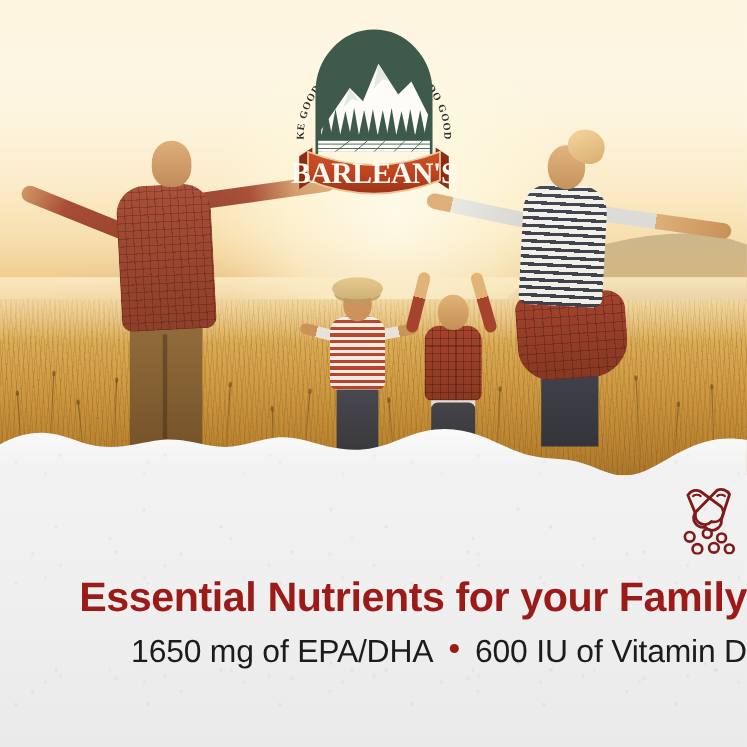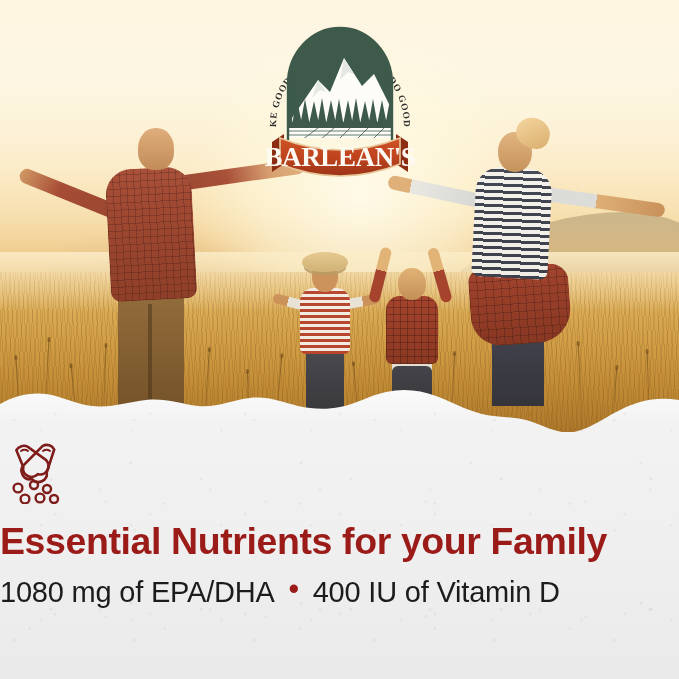--- a/index.html
+++ b/index.html
@@ -334,21 +334,21 @@
     position: absolute;
     left: 262px; top: 14px;
     width: 156px; height: 166px;
   }
 
   
   .content {
     position: absolute;
     left: 0; top: 432px;
     width: 679px;
-    text-align: left;
+    text-align: right;
   }
   .pill-icon {
     margin: 8px auto 0;
     width: 70px; height: 64px;
   }
   .headline {
     margin: 14px 0 0;
     font-size: 37.5px;
     font-weight: 700;
     letter-spacing: -0.4px;
@@ -557,17 +557,17 @@
         <circle cx="34" cy="45" r="4.0"></circle>
         <circle cx="47" cy="49" r="4.0"></circle>
         <circle cx="25" cy="59" r="4.4"></circle>
         <circle cx="40" cy="58" r="4.4"></circle>
         <circle cx="54" cy="59" r="4.0"></circle>
       </g>
     </svg>
 
     <h1 class="headline">Essential Nutrients for your Family</h1>
 
-    <p class="subline"><span>1080 mg of EPA/DHA</span><span class="dot-sep">•</span><span>400 IU of Vitamin D</span></p>
+    <p class="subline"><span>1650 mg of EPA/DHA</span><span class="dot-sep">•</span><span>600 IU of Vitamin D</span></p>
 
   </div>
 
 </div>
 
 </body></html>

